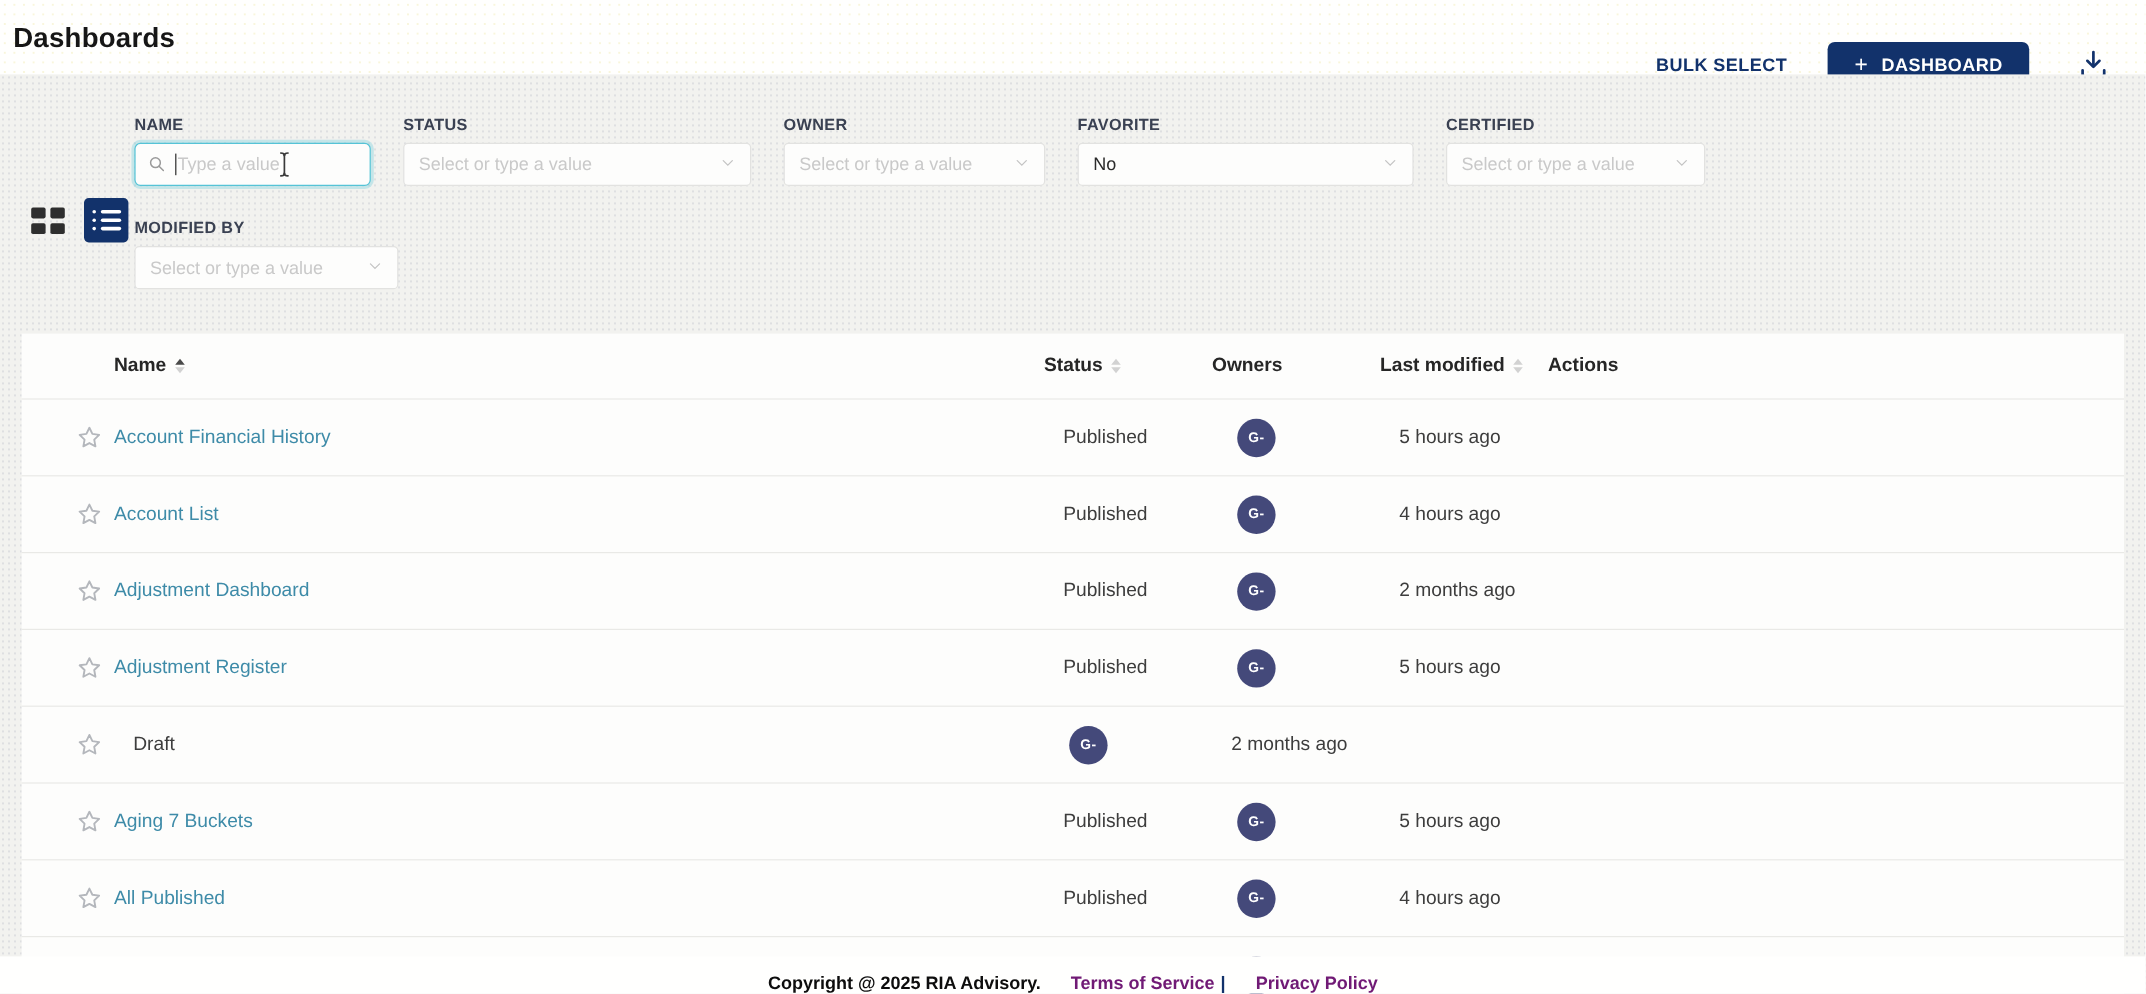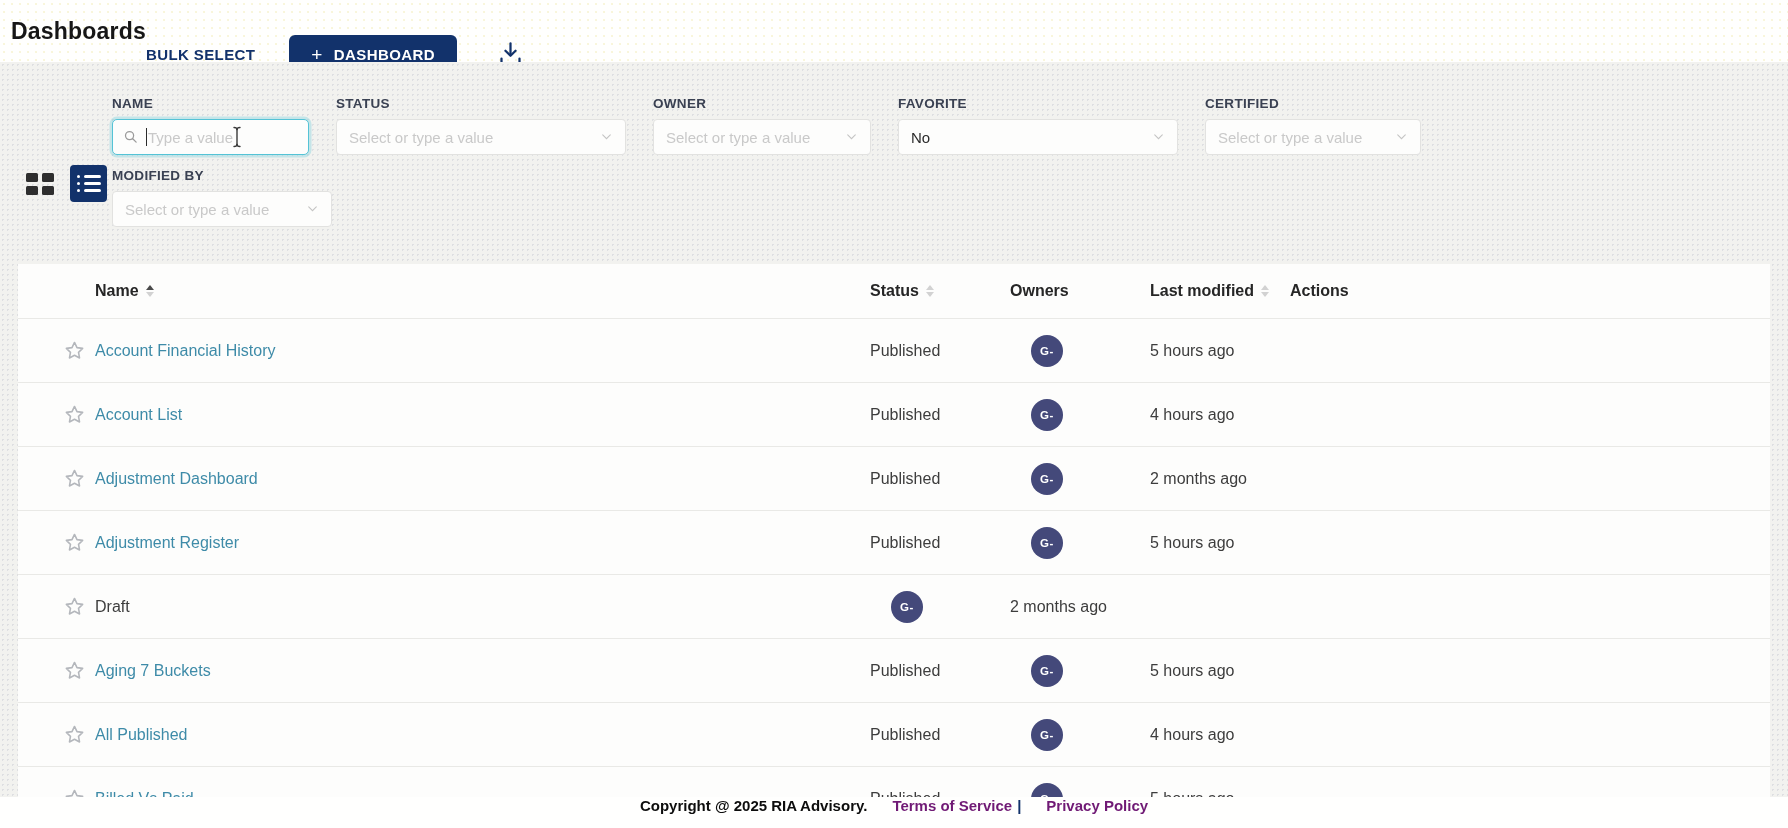--- a/index.html
+++ b/index.html
@@ -4,21 +4,21 @@
 <style>
   * { box-sizing: border-box; margin: 0; padding: 0; }
   html,body { width:1788px; height:828px; overflow:hidden;
     font-family:"Liberation Sans", sans-serif; background:#fff; }
   .page { position:relative; width:1788px; height:828px; display:flex; flex-direction:column; }
 
   
   .topbar { height:62px; background:#fffffe; flex:0 0 auto;
     background-image: radial-gradient(rgba(235,225,140,.30) 1px, transparent 1px);
     background-size:8px 8px;
-    display:flex; align-items:center; padding:0 30px 0 11px; }
+    display:flex; align-items:center; justify-content:space-between; padding:0 30px 0 11px; }
   .page-title { font-size:23px; font-weight:bold; color:#161616; letter-spacing:.2px; }
   .topbar-right { display:flex; align-items:center; gap:34px;margin-top:47px; }
   .bulk-select { font-size:15px; font-weight:bold; color:#12326b; letter-spacing:.4px; cursor:pointer; background:none; border:none; font-family:inherit; }
   .add-btn { display:flex; align-items:center; gap:11px; background:#12326b; color:#fff;
     border:none; border-radius:6px; padding:11px 22px; font-size:15px; font-weight:bold;
     letter-spacing:.4px; cursor:pointer; font-family:inherit; }
   .add-btn .plus { font-size:19px; font-weight:normal; line-height:14px; }
   .import-btn { background:none; border:none; cursor:pointer; margin-left:6px; display:flex; }
 
   
@@ -32,21 +32,21 @@
   .grid-icon i { width:12px; height:9px; background:#2e2e2e; border-radius:1.5px; display:block; }
   .list-toggle { width:37px; height:37px; background:#12326b; border-radius:4px; border:none;
     display:flex; flex-direction:column; justify-content:center; align-items:center; gap:4px; cursor:pointer; }
   .lv-row { display:flex; align-items:center; gap:4px; }
   .lv-row .dot { width:3px; height:3px; background:#fff; border-radius:50%; display:block; }
   .lv-row .bar { width:17px; height:3px; background:#fff; border-radius:2px; display:block; }
 
   
   .filters { padding:34px 0 0 112px; }
   .filter-row { display:flex; gap:27px; }
-  .filter-row + .filter-row { margin-top:13px; }
+  .filter-row + .filter-row { margin-top:27px; }
   .filter { display:flex; flex-direction:column; }
   .filter-label { font-size:13.5px; font-weight:bold; color:#3a4152; letter-spacing:.3px; margin-bottom:8px; }
   .control { height:36px; background:#fdfdfc; border:1px solid #e2e2e0; border-radius:4px;
     display:flex; align-items:center; padding:0 12px; font-size:15px; color:#c9c9c9; cursor:pointer;gap:32px; }
   .control .ph { flex:1 1 auto; white-space:nowrap; overflow:hidden; }
   .control .val { flex:1 1 auto; color:#2b2b2b; } .f-status { width:290px; } .f-owner { width:218px; }
   .f-favorite { width:280px; } .f-certified { width:216px; } .f-modified { width:220px; }
   .name-wrap { position:relative; width:197px; height:36px; }
   .name-input { width:100%; height:36px; border:1px solid #55c3d6; border-radius:5px;
     box-shadow:0 0 0 2.5px rgba(84,198,216,.28); padding:0 10px 0 35px; font-size:15px;
@@ -63,28 +63,28 @@
   .thead .hcell { font-size:16px; font-weight:bold; color:#262626; display:flex; align-items:center; gap:7px; }
   .sort { display:flex; flex-direction:column; gap:2px; }
   .caret { width:0; height:0; border-left:4px solid transparent; border-right:4px solid transparent; display:block; }
   .caret.up { border-bottom:5px solid #d2d2d2; }
   .caret.up.active { border-bottom-color:#4a4a4a; }
   .caret.down { border-top:5px solid #d2d2d2; }
   .trow { height:64px; border-top:1px solid #e9e9e6; }
   .star-cell { display:flex; justify-content:flex-end; padding-right:10px; }
   .star-btn { background:none; border:none; cursor:pointer; display:flex; }
   .dash-link { font-size:16px; color:#3e8ba8; text-decoration:none; cursor:pointer; }
-  .status-cell, .modified-cell { font-size:16px; color:#3d3d3d; }
+  .status-cell, .modified-cell { font-size:16px; color:#3d3d3d;margin-left:16px; }
   .owners-cell { padding-left:21px; }
   .avatar { width:32px; height:32px; border-radius:50%; background:#44497a; color:#fff;
     font-size:11.5px; font-weight:bold; display:flex; align-items:center; justify-content:center; letter-spacing:.5px; }
 
   
   .footer { position:absolute; left:0; bottom:0; width:100%; height:31px; background:#fffffe;
-    display:flex; align-items:flex-start; justify-content:center; gap:5px; z-index:5;
+    display:flex; align-items:flex-end; justify-content:center; gap:5px; z-index:5;
     font-size:15px; font-weight:bold; color:#0d0d0d; }
   .footer a { color:#701a75; text-decoration:none; cursor:pointer;margin-left:20px; }
   .footer .sep { color:#12326b; }
 </style>
 </head>
 <body>
 
 <div class="page">
 
   <div class="topbar">

